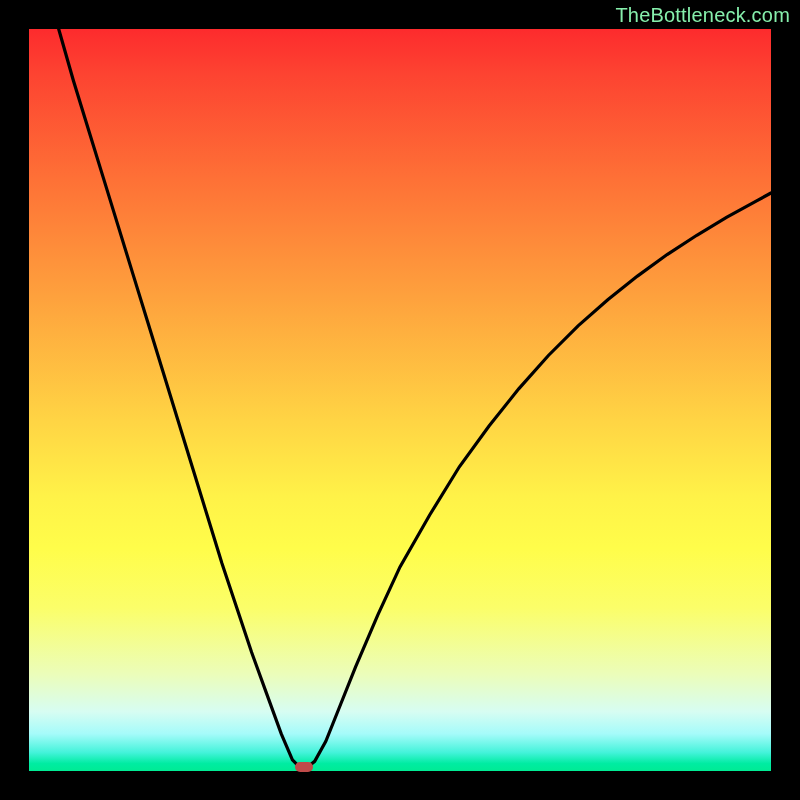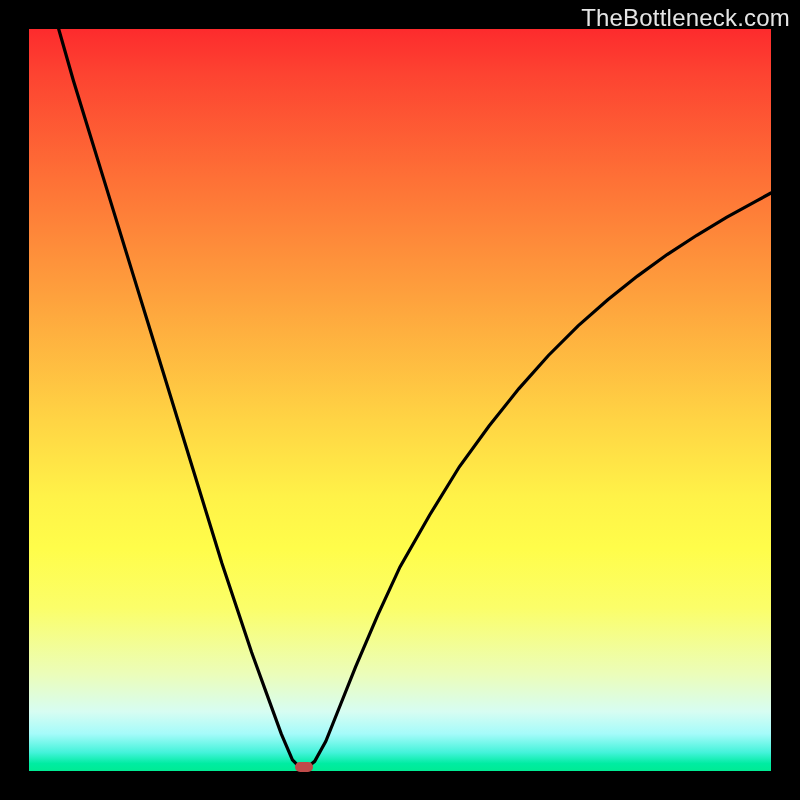--- a/index.html
+++ b/index.html
@@ -31,22 +31,22 @@
       #a5fbfa 95%,
       #44f3da 97.5%,
       #00eca2 99%,
       #00eb94 100%
     );
   }
   .watermark {
     position: absolute;
     top: 4px;
     right: 10px;
-    color: #e5e5e5;
-    font-size: 24px;
+    color: #86efac;
+    font-size: 20px;
     font-weight: 500;
     letter-spacing: 0.2px;
     z-index: 5;
   }
   svg.curve {
     position: absolute;
     left: 0;
     top: 0;
     width: 742px;
     height: 742px;

